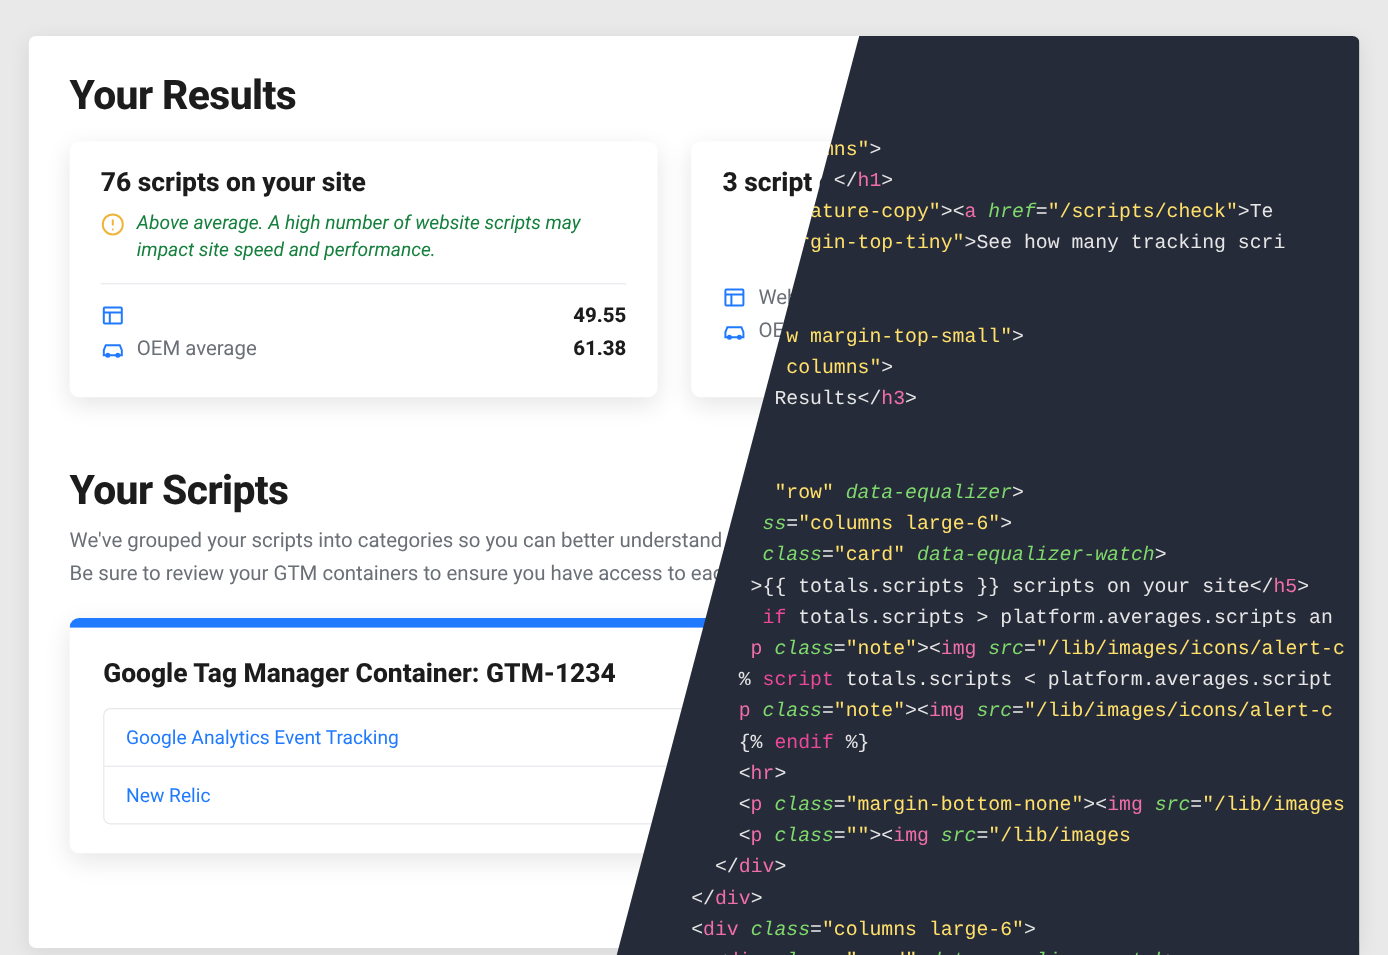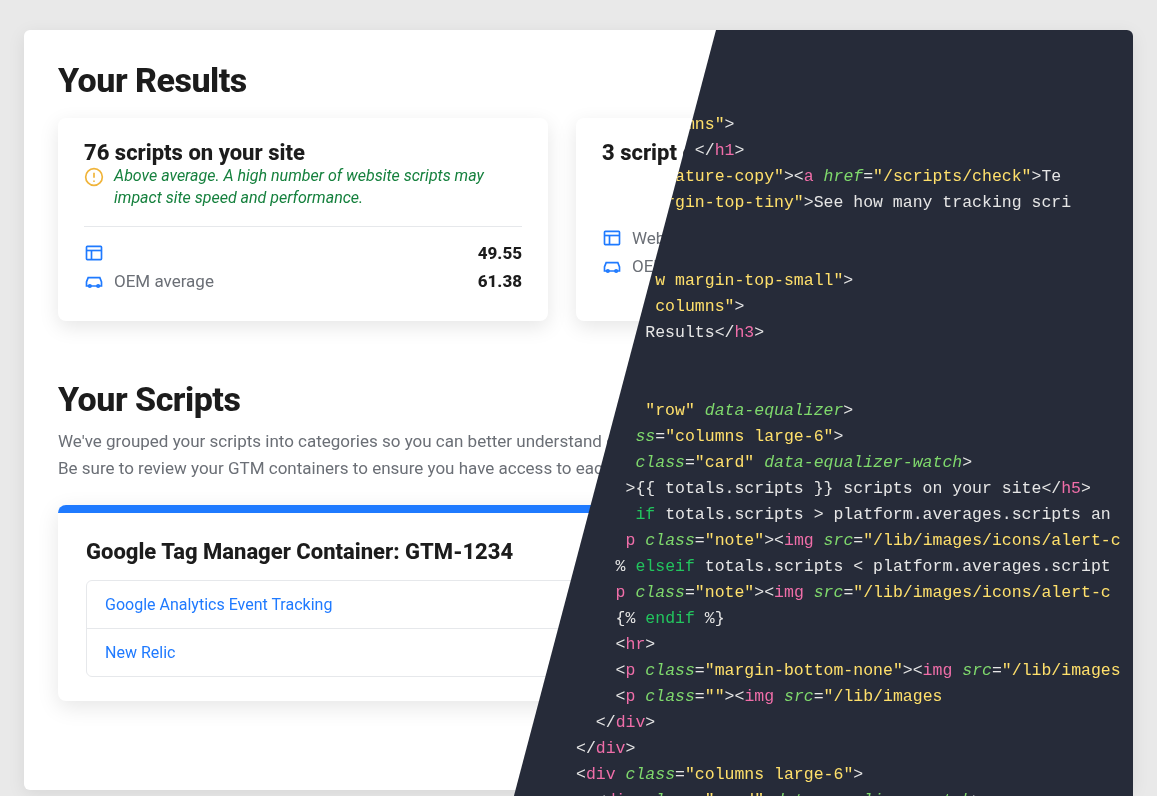--- a/index.html
+++ b/index.html
@@ -12,21 +12,21 @@
   }
   h1.section-title { font-size:34px; font-weight:800; color:#1c1c1c; letter-spacing:-.5px; margin-bottom:18px; }
   h1.section-title.scripts { margin-top:58px; margin-bottom:9px; }
   .intro-copy { font-size:17px; color:#6b6f76; line-height:1.55; max-width:900px; }
   .cards-row { display:flex; gap:28px; }
   .card {
     flex:0 0 490px; background:#fff; border-radius:8px;
     box-shadow:0 6px 20px rgba(0,0,0,.10); padding:22px 26px 26px;
   }
   .card.right { flex:0 0 500px; }
-  .card h3 { font-size:22px; font-weight:800; color:#1c1c1c; }
+  .card h3 { font-size:22px; font-weight:800; color:#1c1c1c; margin-bottom:10px; }
   .note-row { display:flex; gap:10px; align-items:flex-start; }
   .note-row svg { flex:0 0 20px; margin-top:2px; }
   .note-text { font-style:italic; color:#15803d; font-size:16px; line-height:1.35; }
   .card hr { border:none; border-top:1px solid #e6e8eb; margin:18px 0 12px; }
   .avg-row { display:flex; align-items:center; gap:10px; font-size:17px; color:#6b6f76; padding:4px 0; }
   .avg-row .val { margin-left:auto; font-weight:800; color:#1c1c1c; }
   .avg-row svg { flex:0 0 20px; }
 
   .gtm-card {
     margin-top:24px; background:#fff; border-radius:8px;
@@ -47,21 +47,21 @@
     clip-path: polygon(740px 0, 1157px 0, 1157px 796px, 530px 796px);
     font-family: "SFMono-Regular", Menlo, Consolas, "Liberation Mono", monospace;
     font-size:16.5px; line-height:26px;
     color:#e6e6e6;
     border-top-right-radius:6px; border-bottom-right-radius:6px;
   }
   .code-inner { position:absolute; top:56px; left:600px; width:700px; white-space:pre; }
   .tok-tag    { color:#f06ea9; }   
   .tok-attr   { color:#7fd96c; font-style:italic; } 
   .tok-str    { color:#ffe06b; }   
-  .tok-key    { color:#22c55e; }   
+  .tok-key    { color:#ec4899; }   
   .tok-white  { color:#e6e6e6; }
 </style>
 </head>
 <body>
 
 <div class="page-wrap">
 
   <div class="white-page">
 
     <h1 class="section-title">Your Results</h1>
@@ -146,21 +146,21 @@
 <span class="tok-white">        </span><span class="tok-str">columns"</span><span class="tok-white">&gt;</span>
 <span class="tok-white">       </span><span class="tok-white">Results</span><span class="tok-white">&lt;/</span><span class="tok-tag">h3</span><span class="tok-white">&gt;</span>
 <span></span>
 <span></span>
 <span class="tok-white">       </span><span class="tok-str">"row"</span><span class="tok-attr"> data-equalizer</span><span class="tok-white">&gt;</span>
 <span class="tok-white">      </span><span class="tok-attr">ss</span><span class="tok-white">=</span><span class="tok-str">"columns large-6"</span><span class="tok-white">&gt;</span>
 <span class="tok-white">      </span><span class="tok-attr">class</span><span class="tok-white">=</span><span class="tok-str">"card"</span><span class="tok-attr"> data-equalizer-watch</span><span class="tok-white">&gt;</span>
 <span class="tok-white">     </span><span class="tok-white">&gt;{{ totals.scripts }} scripts on your site&lt;/</span><span class="tok-tag">h5</span><span class="tok-white">&gt;</span>
 <span class="tok-white">      </span><span class="tok-key">if</span><span class="tok-white"> totals.scripts &gt; platform.averages.scripts an</span>
 <span class="tok-white">     </span><span class="tok-tag">p</span><span class="tok-attr"> class</span><span class="tok-white">=</span><span class="tok-str">"note"</span><span class="tok-white">&gt;&lt;</span><span class="tok-tag">img</span><span class="tok-attr"> src</span><span class="tok-white">=</span><span class="tok-str">"/lib/images/icons/alert-c</span>
-<span class="tok-white">    % </span><span class="tok-key">elseif</span><span class="tok-white"> totals.scripts &lt; platform.averages.script</span>
+<span class="tok-white">    % </span><span class="tok-key">script</span><span class="tok-white"> totals.scripts &lt; platform.averages.script</span>
 <span class="tok-white">    </span><span class="tok-tag">p</span><span class="tok-attr"> class</span><span class="tok-white">=</span><span class="tok-str">"note"</span><span class="tok-white">&gt;&lt;</span><span class="tok-tag">img</span><span class="tok-attr"> src</span><span class="tok-white">=</span><span class="tok-str">"/lib/images/icons/alert-c</span>
 <span class="tok-white">    </span><span class="tok-white">{% </span><span class="tok-key">endif</span><span class="tok-white"> %}</span>
 <span class="tok-white">    </span><span class="tok-white">&lt;</span><span class="tok-tag">hr</span><span class="tok-white">&gt;</span>
 <span class="tok-white">    </span><span class="tok-white">&lt;</span><span class="tok-tag">p</span><span class="tok-attr"> class</span><span class="tok-white">=</span><span class="tok-str">"margin-bottom-none"</span><span class="tok-white">&gt;&lt;</span><span class="tok-tag">img</span><span class="tok-attr"> src</span><span class="tok-white">=</span><span class="tok-str">"/lib/images</span>
 <span class="tok-white">    </span><span class="tok-white">&lt;</span><span class="tok-tag">p</span><span class="tok-attr"> class</span><span class="tok-white">=</span><span class="tok-str">""</span><span class="tok-white">&gt;&lt;</span><span class="tok-tag">img</span><span class="tok-attr"> src</span><span class="tok-white">=</span><span class="tok-str">"/lib/images</span>
 <span class="tok-white">  </span><span class="tok-white">&lt;/</span><span class="tok-tag">div</span><span class="tok-white">&gt;</span>
 <span class="tok-white"></span><span class="tok-white">&lt;/</span><span class="tok-tag">div</span><span class="tok-white">&gt;</span>
 <span class="tok-white"></span><span class="tok-white">&lt;</span><span class="tok-tag">div</span><span class="tok-attr"> class</span><span class="tok-white">=</span><span class="tok-str">"columns large-6"</span><span class="tok-white">&gt;</span>
 <span class="tok-white">  </span><span class="tok-white">&lt;</span><span class="tok-tag">div</span><span class="tok-attr"> class</span><span class="tok-white">=</span><span class="tok-str">"card"</span><span class="tok-attr"> data-equalizer-watch</span><span class="tok-white">&gt;</span>
 

